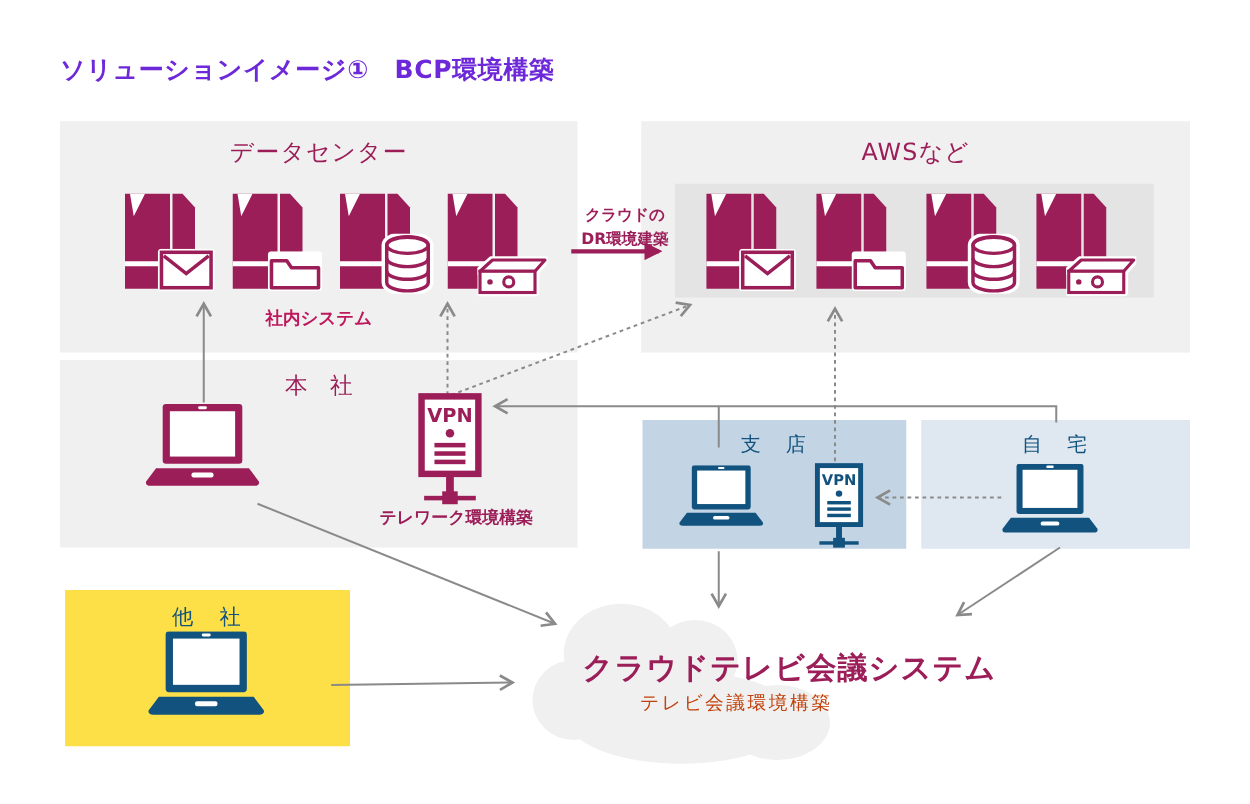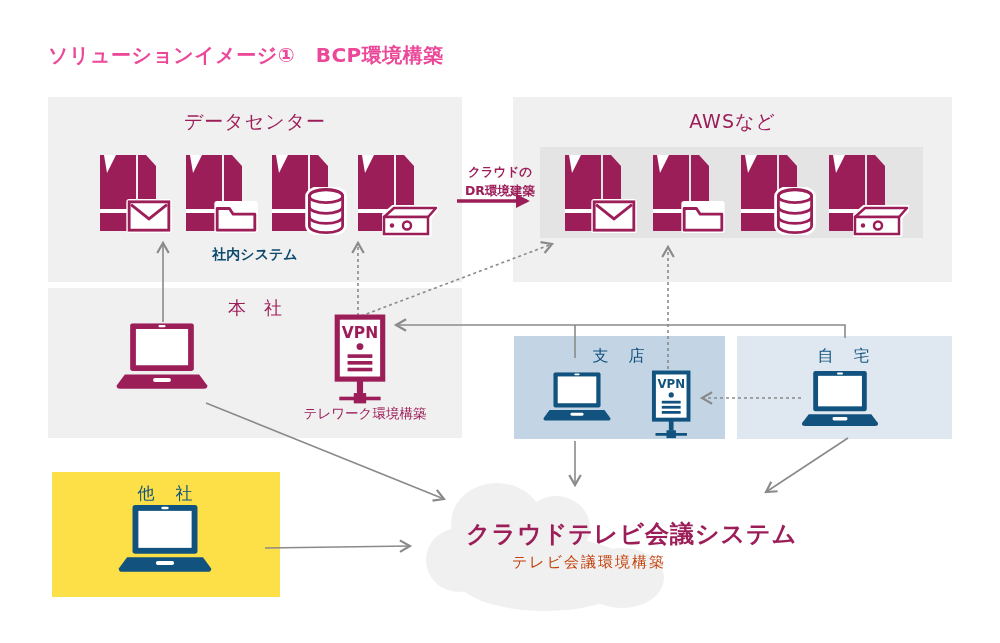--- a/index.html
+++ b/index.html
@@ -1,37 +1,37 @@
 <!DOCTYPE html>
 <html lang="ja"><head>
 <meta charset="utf-8">
 <style>
   html,body{margin:0;padding:0;background:#fff;}
   body{font-family:"DejaVu Sans","Liberation Sans",sans-serif;}
   .canvas{position:relative;width:1000px;height:643px;background:#fff;overflow:hidden;}
   .abs{position:absolute;}
-  .page-title{left:48px;top:42px;font-size:20px;font-weight:bold;color:#ec4899;letter-spacing:.5px;z-index:3;}
+  .page-title{left:48px;top:42px;font-size:20px;font-weight:bold;color:#6d28d9;letter-spacing:.5px;z-index:3;}
   .zone{position:absolute;z-index:1;}
   .z-datacenter{left:48px;top:97px;width:414px;height:185px;background:#f0f0f0;}
   .z-aws{left:513px;top:97px;width:439px;height:185px;background:#f0f0f0;}
   .aws-inner{position:absolute;left:27px;top:50px;width:383px;height:91px;background:#e4e4e4;}
   .z-honsha{left:48px;top:288px;width:414px;height:150px;background:#f0f0f0;}
   .z-shiten{left:514px;top:336px;width:211px;height:103px;background:#c3d5e4;}
   .z-jitaku{left:737px;top:336px;width:215px;height:103px;background:#dfe8f1;}
   .z-tasha{left:52px;top:472px;width:228px;height:125px;background:#fde047;}
   .zone-title{position:absolute;left:0;width:100%;text-align:center;font-weight:normal;}
   .t-crimson{color:#9C1E59;}
   .t-blue{color:#11527E;}
   .big-title{top:12px;font-size:19px;letter-spacing:1px;}
   .small-title{top:10px;font-size:16px;letter-spacing:2px;}
-  .zone-caption{position:absolute;left:0;width:100%;text-align:center;font-size:14px;font-weight:bold;color:#0c4a6e;}
+  .zone-caption{position:absolute;left:0;width:100%;text-align:center;font-size:14px;font-weight:bold;color:#be185d;}
   .overlay{position:absolute;left:0;top:0;z-index:2;}
   .content{position:absolute;z-index:3;}
   .dr-label{left:450px;top:150px;width:100px;text-align:center;font-size:12.5px;font-weight:bold;color:#9C1E59;line-height:1.55;z-index:3;margin-top:12px;}
-  .telework{left:285px;top:405px;width:160px;text-align:center;font-size:13.5px;font-weight:normal;color:#9C1E59;z-index:3;}
+  .telework{left:285px;top:405px;width:160px;text-align:center;font-size:13.5px;font-weight:bold;color:#9C1E59;z-index:3;}
   .cloud-title{left:466px;top:518px;font-size:24px;font-weight:bold;color:#9C1E59;letter-spacing:1px;z-index:3;}
   .cloud-caption{left:477px;top:553px;font-size:15px;font-weight:500;color:#c2410c;letter-spacing:2px;z-index:3;margin-left:35px;}
   svg{display:block;}
 </style>
 </head>
 <body>
 
 <div class="canvas">
 
   <svg width="0" height="0" style="position:absolute" aria-hidden="true">

